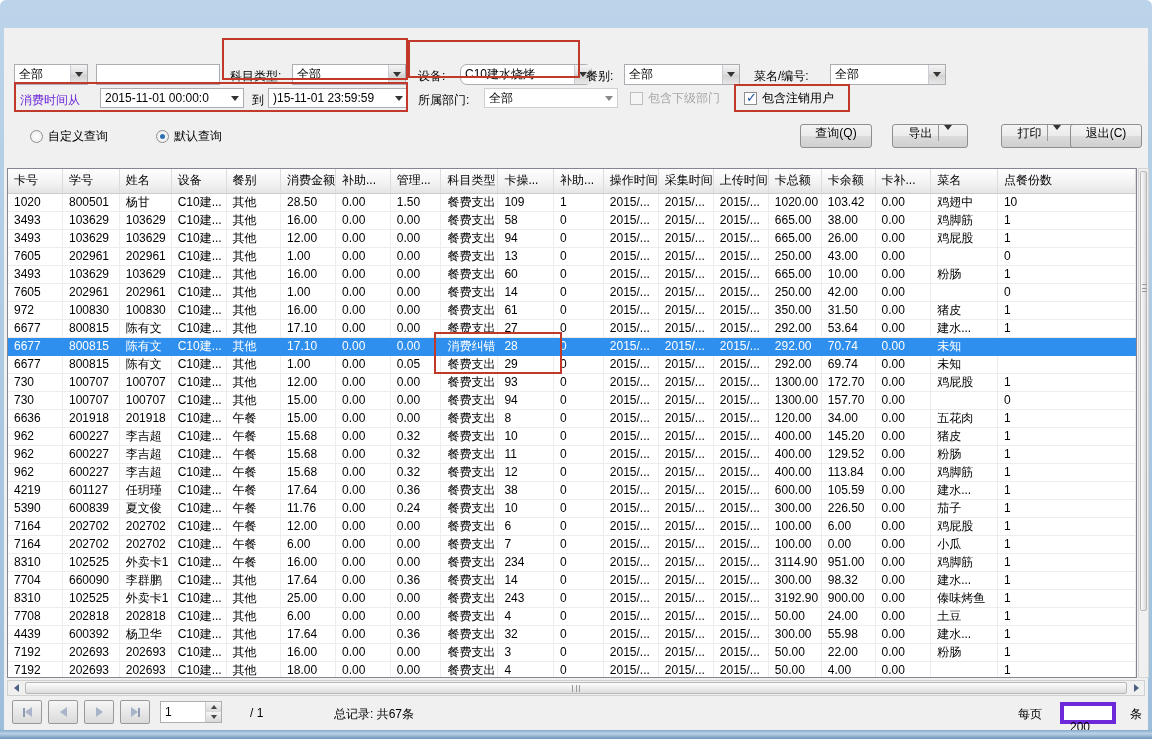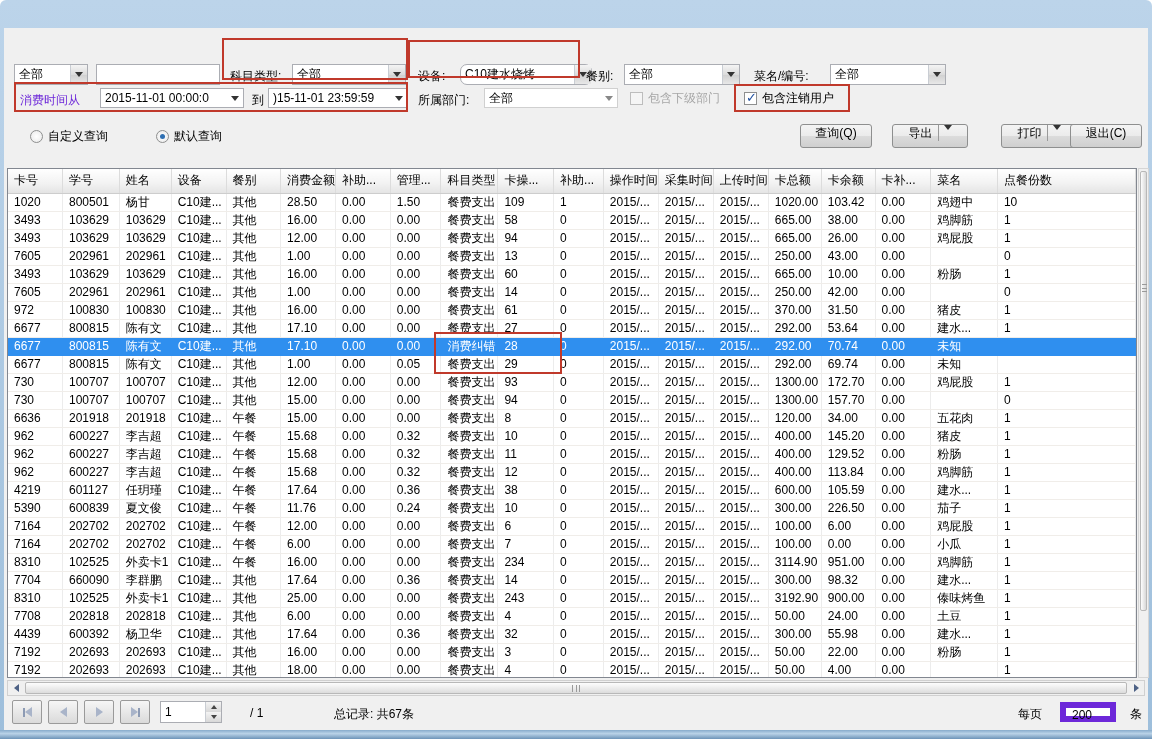--- a/index.html
+++ b/index.html
@@ -128,21 +128,21 @@
     border:1px solid #abadb3; display:flex; }
   .spin-val { flex:1; padding:3px 0 0 4px; }
   .spin-btns { width:16px; border-left:1px solid #c9cdd3; display:flex; flex-direction:column; }
   .spin-up,.spin-down { flex:1; background:linear-gradient(#f4f4f4,#d8d8d8);
     display:flex; align-items:center; justify-content:center; cursor:pointer; }
   .tri-up-s { width:0; height:0; border-left:3px solid transparent; border-right:3px solid transparent;
     border-bottom:4px solid #444; }
   .tri-down-s { width:0; height:0; border-left:3px solid transparent; border-right:3px solid transparent;
     border-top:4px solid #444; }
   .pageinput { position:absolute; left:1056px; top:4px; width:56px; height:20px; background:#fff;
-    border:6px solid #6d28d9; padding:0 0 0 6px; }
+    border:4px solid #6d28d9; padding:14px 0 0 6px; }
 
   .watermark { position:absolute; left:888px; top:612px; width:260px; font-size:46px; font-weight:900;
     letter-spacing:-2px; color:#000; z-index:60; white-space:nowrap;
     font-family:"DejaVu Sans","Liberation Sans",sans-serif; }
 </style>
 </head>
 <body>
 
 <div class="window">
 
@@ -430,21 +430,21 @@
               <td>其他</td>
               <td>16.00</td>
               <td>0.00</td>
               <td>0.00</td>
               <td>餐费支出</td>
               <td>61</td>
               <td>0</td>
               <td>2015/...</td>
               <td>2015/...</td>
               <td>2015/...</td>
-              <td>370.00</td>
+              <td>350.00</td>
               <td>31.50</td>
               <td>0.00</td>
               <td>猪皮</td>
               <td>1</td>
             </tr>
             <tr>
               <td>6677</td>
               <td>800815</td>
               <td>陈有文</td>
               <td>C10建...</td>

